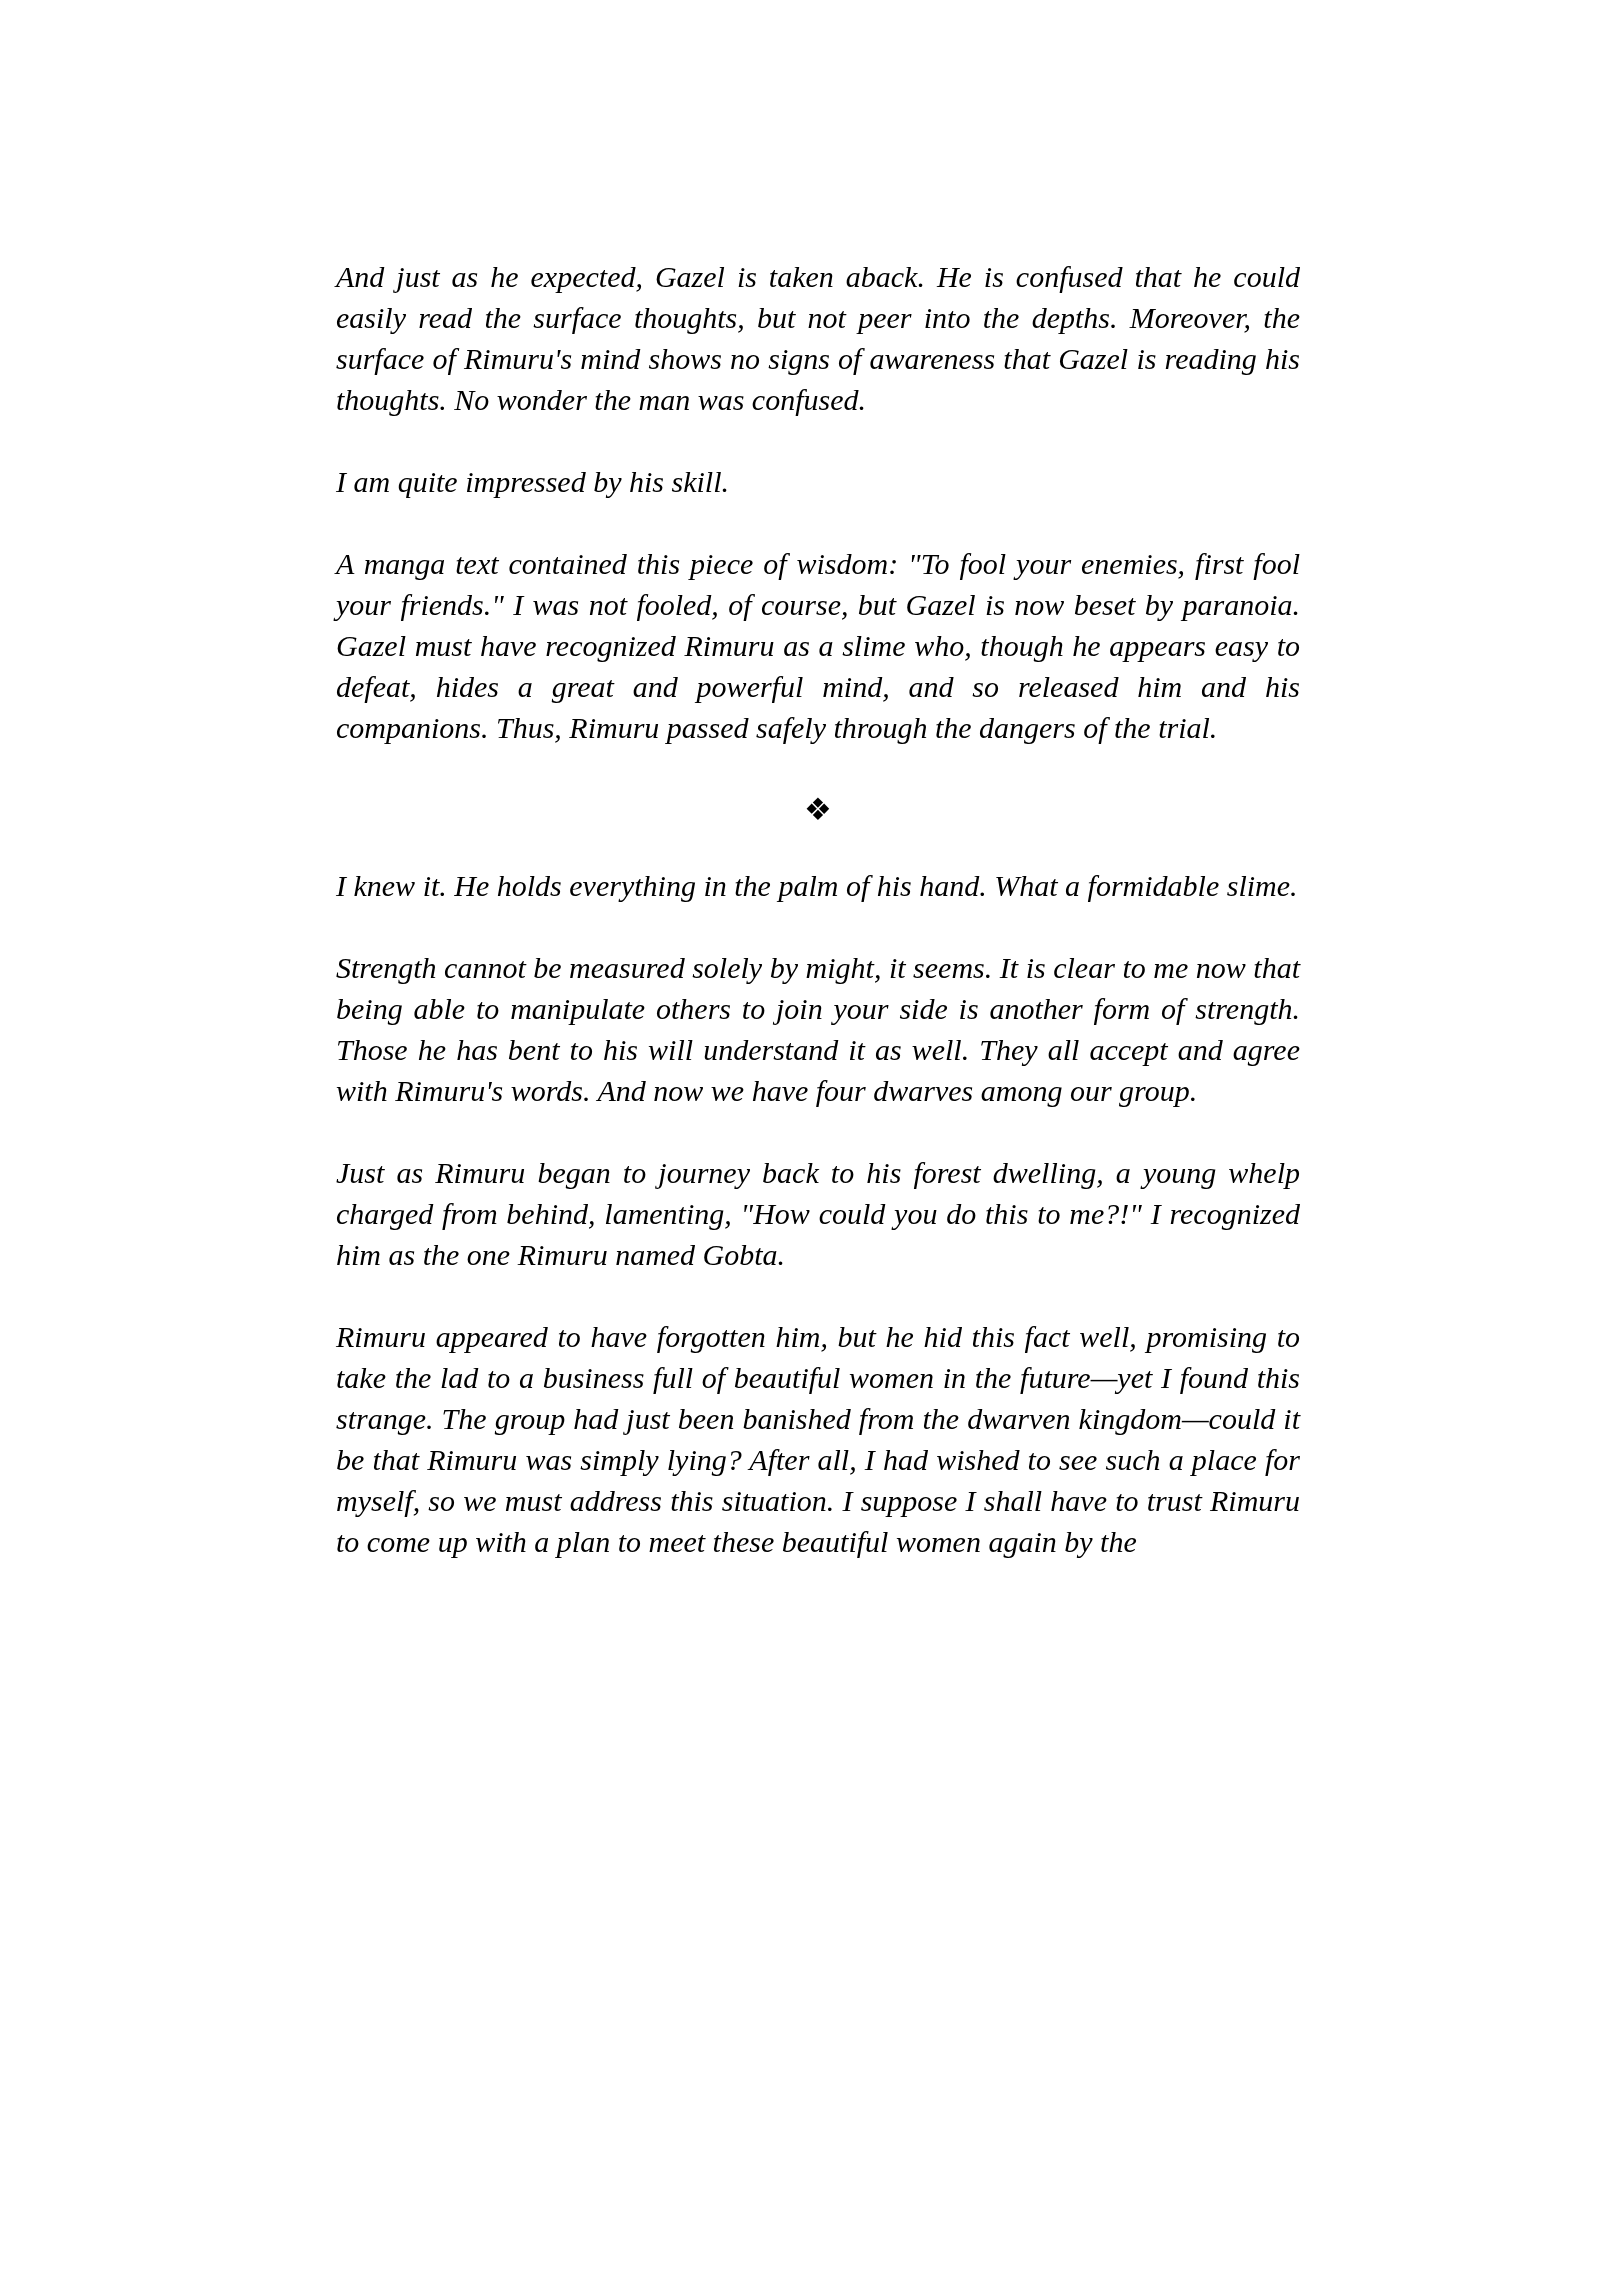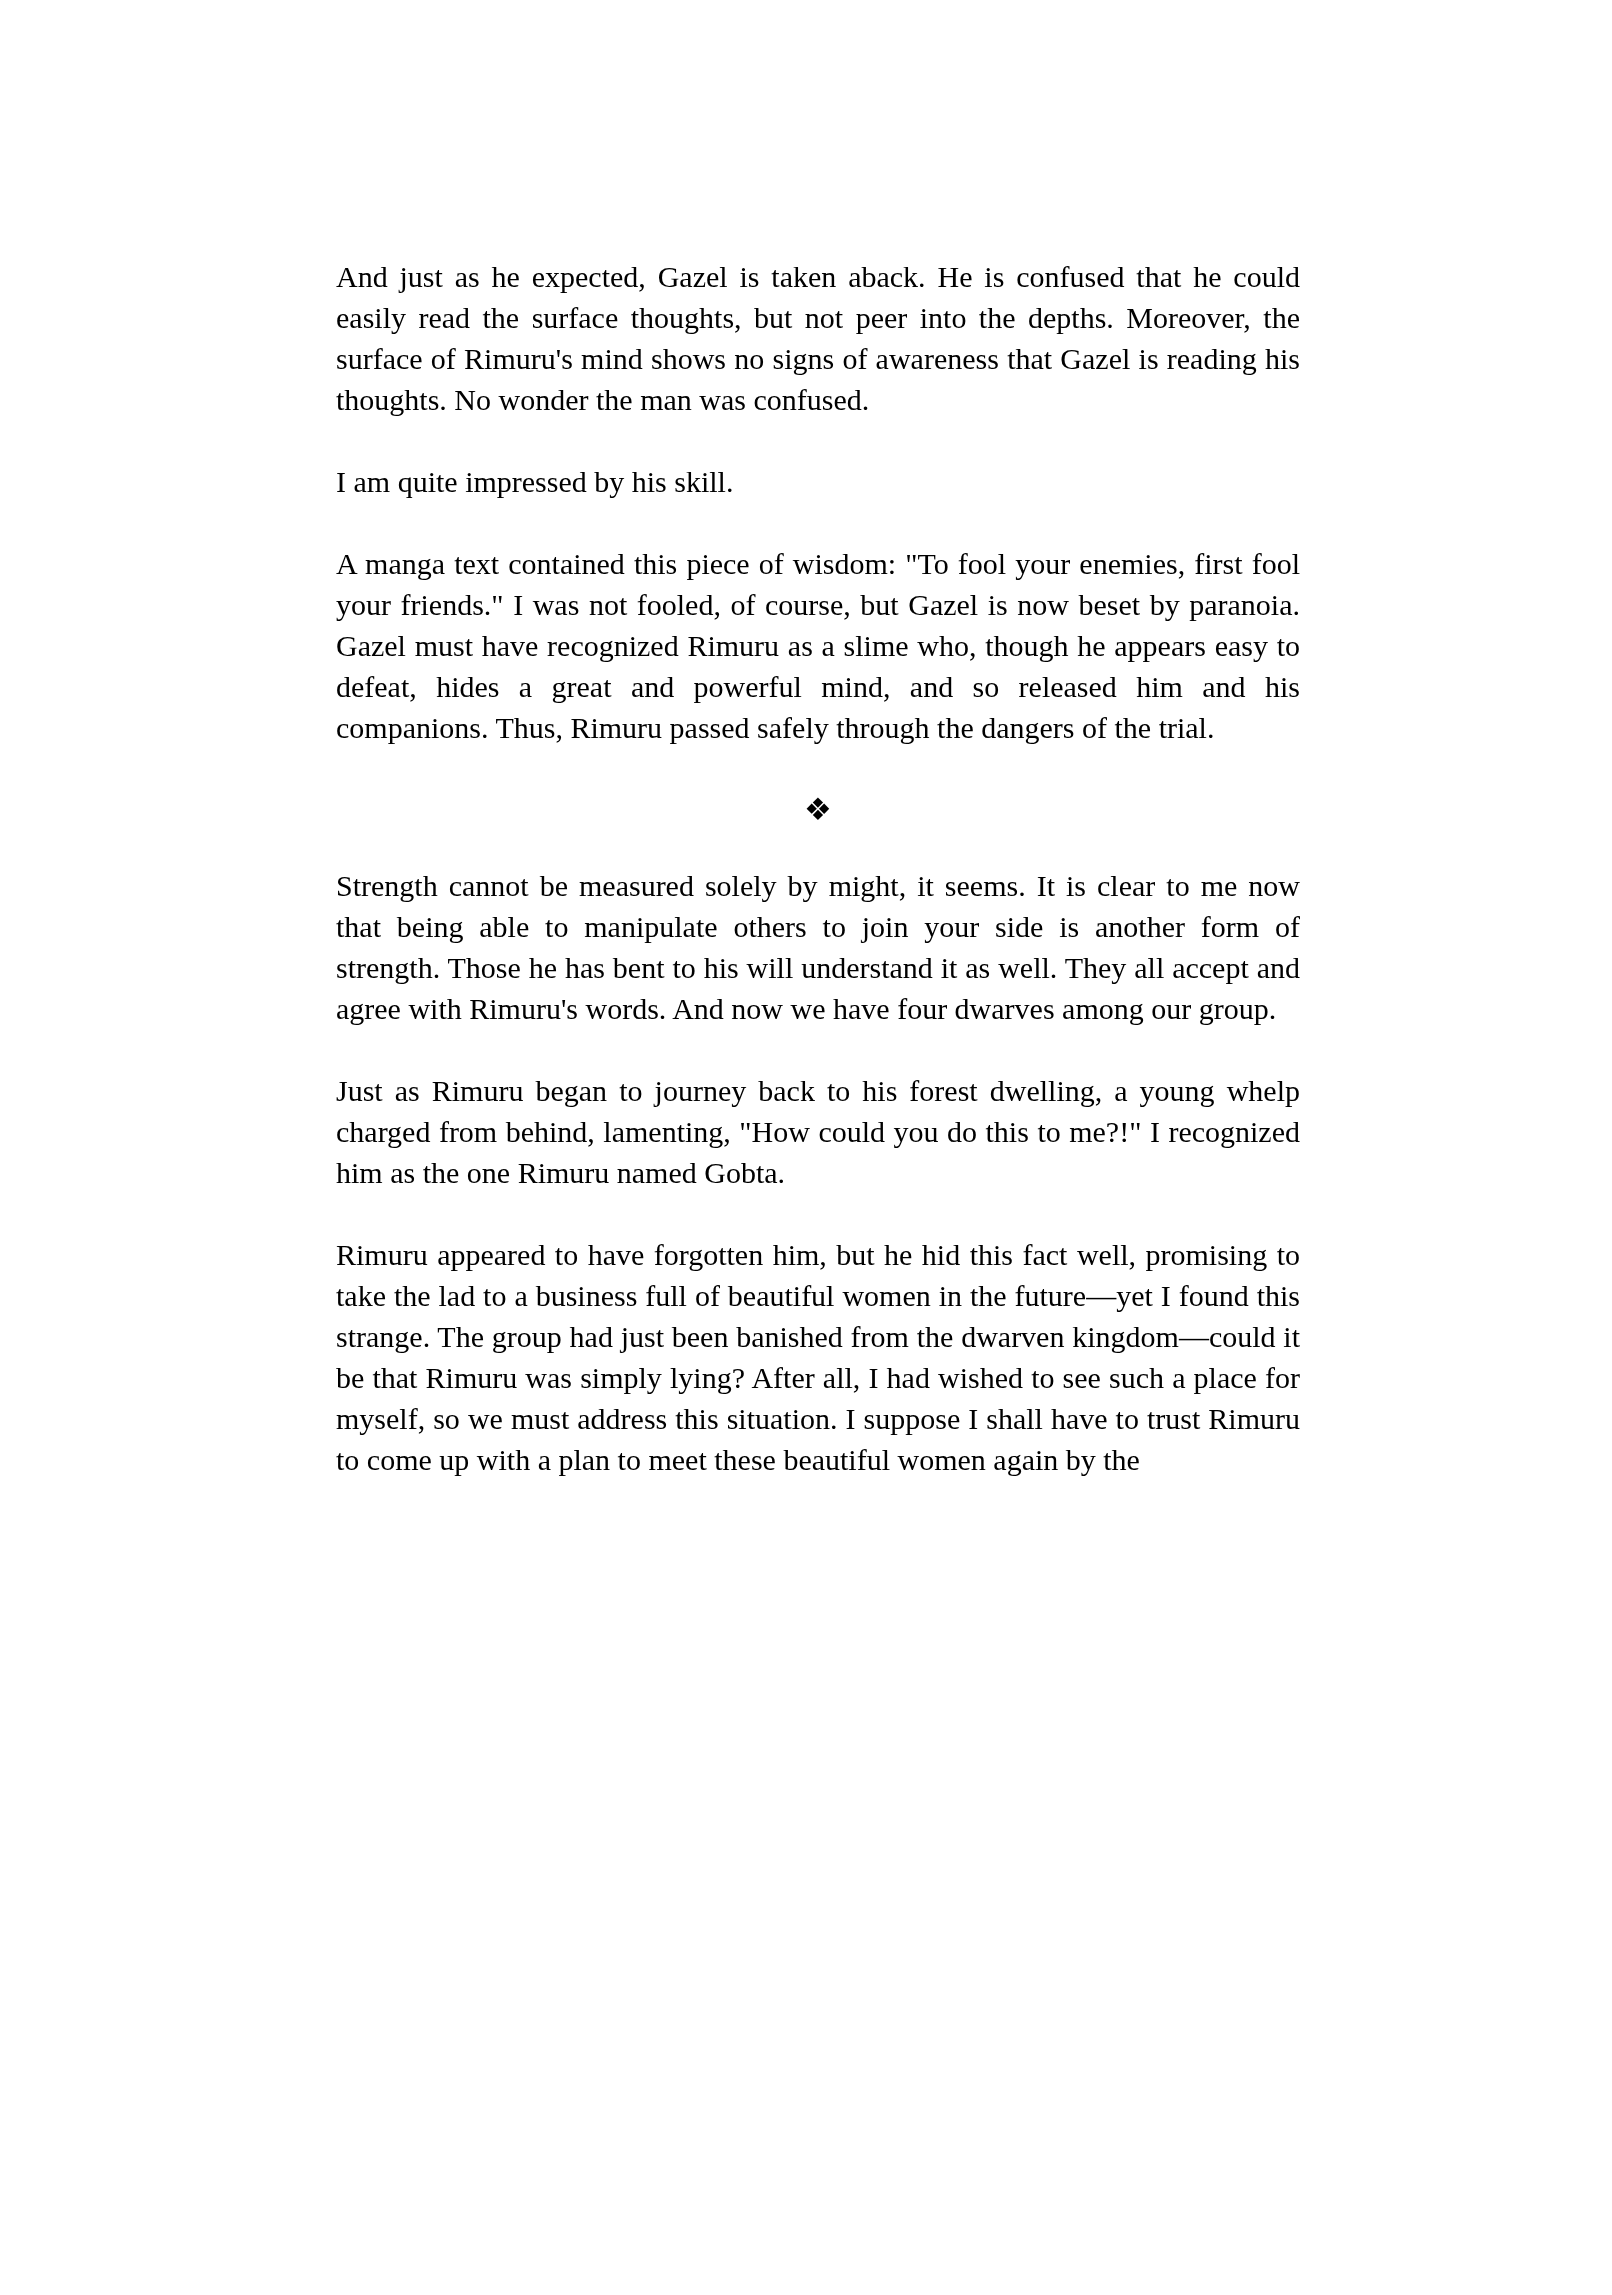--- a/index.html
+++ b/index.html
@@ -23,20 +23,21 @@
     left: 336px;
     top: 256px;
     width: 964px;
     color: #000000;
     font-family: "Liberation Serif", "DejaVu Serif", serif;
     font-size: 30px;
     line-height: 41px;
     text-align: justify;
     text-justify: inter-word;
     hyphens: auto;
+    font-style: italic;
     -webkit-hyphens: auto;
   }
   .para {
     margin: 0 0 41px 0;
     padding: 0;
   }
   .para:last-child {
     margin-bottom: 9px;
   }
   .divider {
@@ -54,18 +55,19 @@
 <body>
 
 <main class="page">
   <article class="text-column">
     <p class="para">And just as he expected, Gazel is taken aback. He is confused that he could easily read the surface thoughts, but not peer into the depths. Moreover, the surface of Rimuru's mind shows no signs of awareness that Gazel is reading his thoughts. No wonder the man was confused.</p>
     <p class="para">I am quite impressed by his skill.</p>
     <p class="para">A manga text contained this piece of wisdom: "To fool your enemies, first fool your friends." I was not fooled, of course, but Gazel is now beset by paranoia. Gazel must have recognized Rimuru as a slime who, though he appears easy to defeat, hides a great and powerful mind, and so released him and his companions. Thus, Rimuru passed safely through the dangers of the trial.</p>
     <div class="divider">
       <span class="divider-glyph">❖</span>
     </div>
+    <p class="para">I knew it. He holds everything in the palm of his hand. What a formidable slime.</p>
     <p class="para">Strength cannot be measured solely by might, it seems. It is clear to me now that being able to manipulate others to join your side is another form of strength. Those he has bent to his will understand it as well. They all accept and agree with Rimuru's words. And now we have four dwarves among our group.</p>
     <p class="para">Just as Rimuru began to journey back to his forest dwelling, a young whelp charged from behind, lamenting, "How could you do this to me?!" I recognized him as the one Rimuru named Gobta.</p>
     <p class="para">Rimuru appeared to have forgotten him, but he hid this fact well, promising to take the lad to a business full of beautiful women in the future—yet I found this strange. The group had just been banished from the dwarven kingdom—could it be that Rimuru was simply lying? After all, I had wished to see such a place for myself, so we must address this situation. I suppose I shall have to trust Rimuru to come up with a plan to meet these beautiful women again by the</p>
   </article>
 </main>
 
 
 </body></html>

